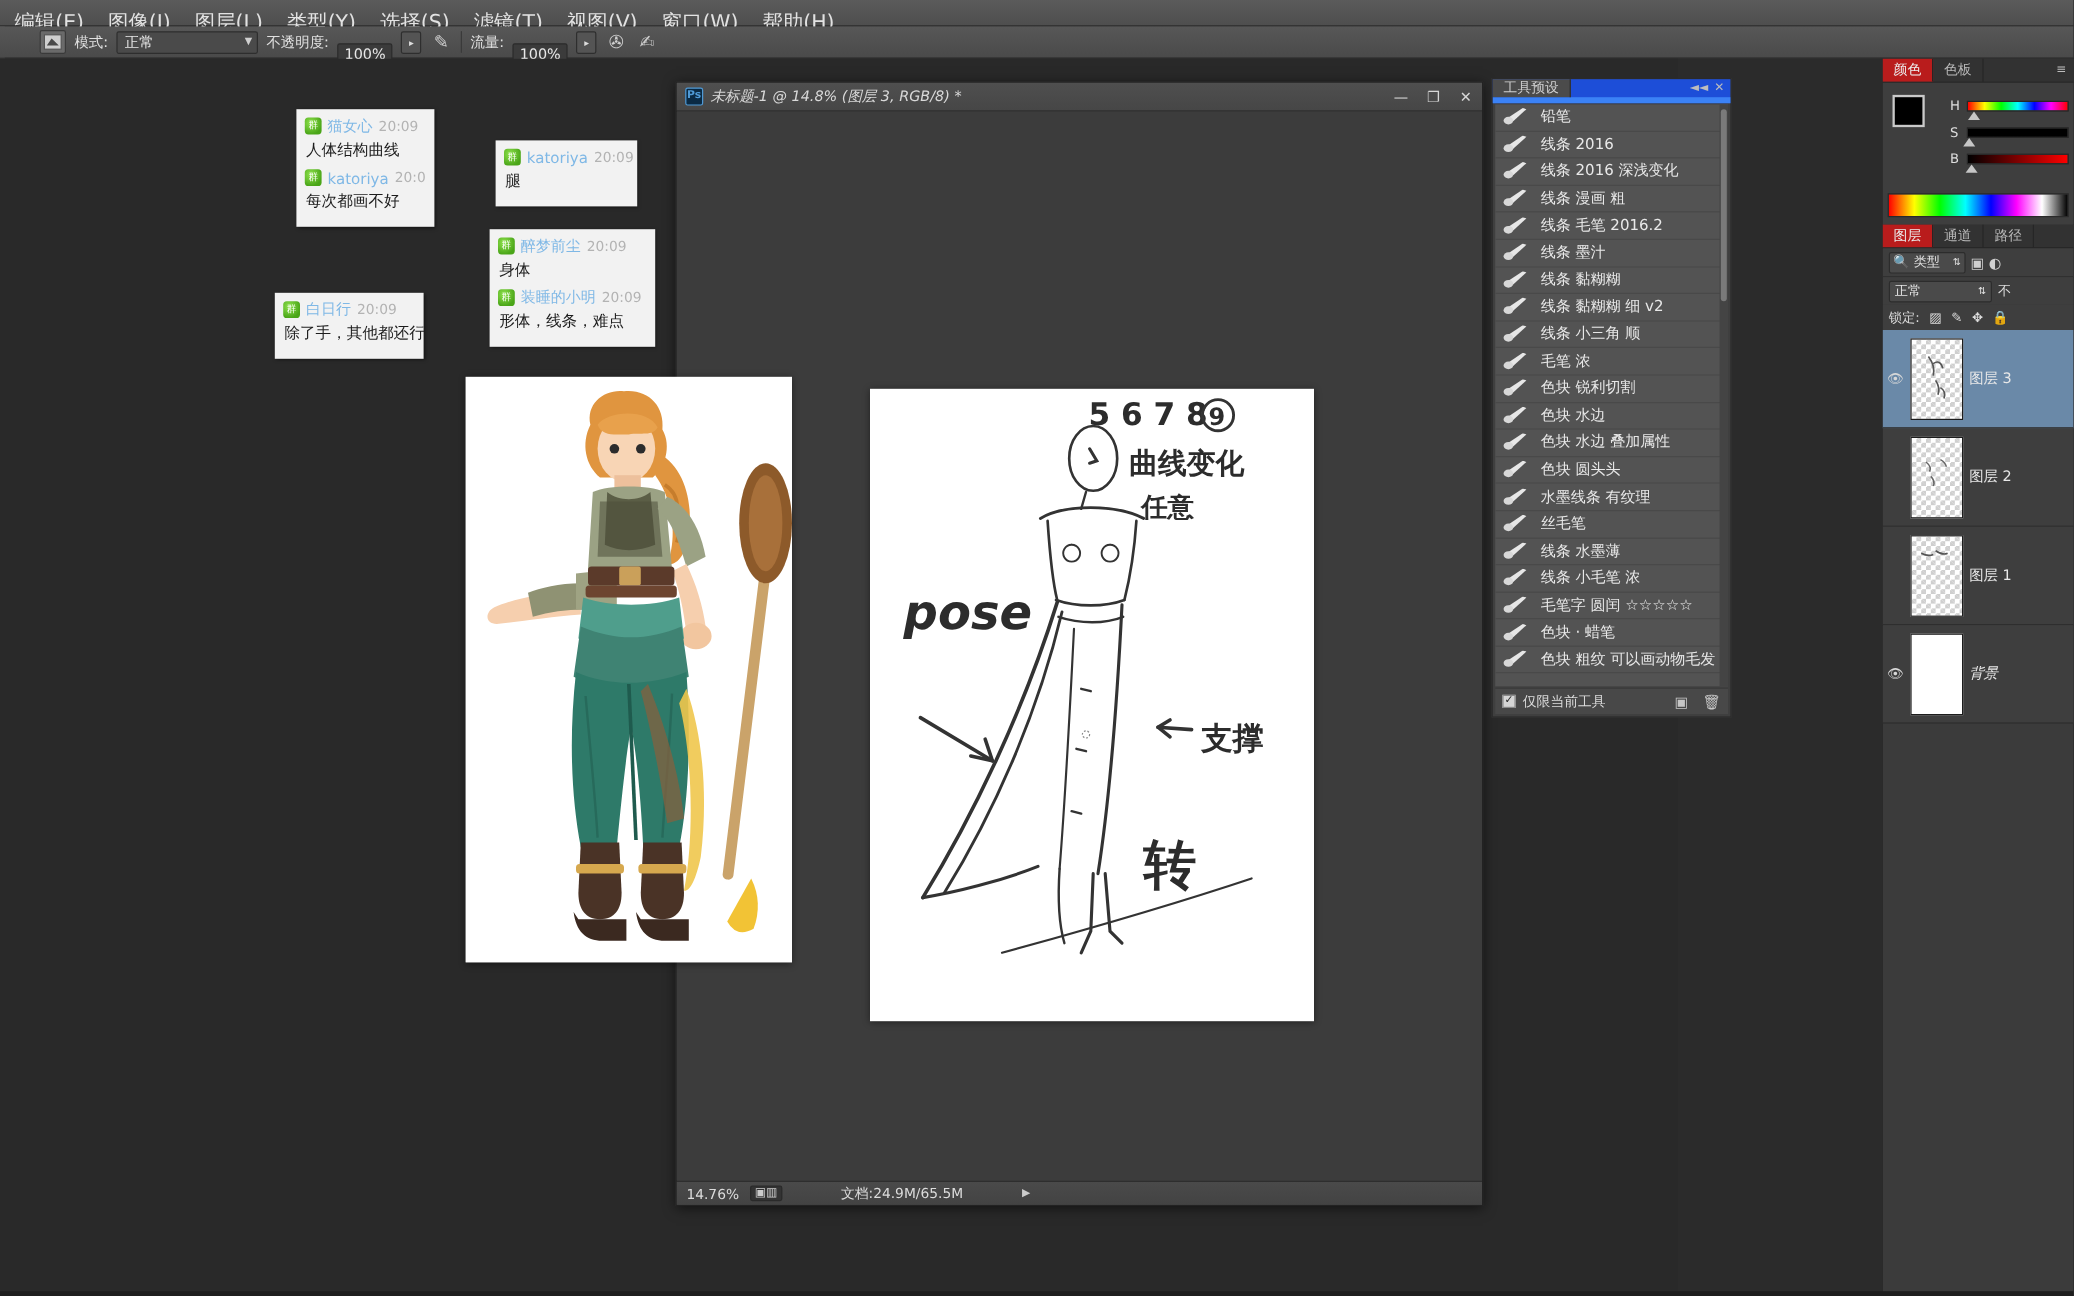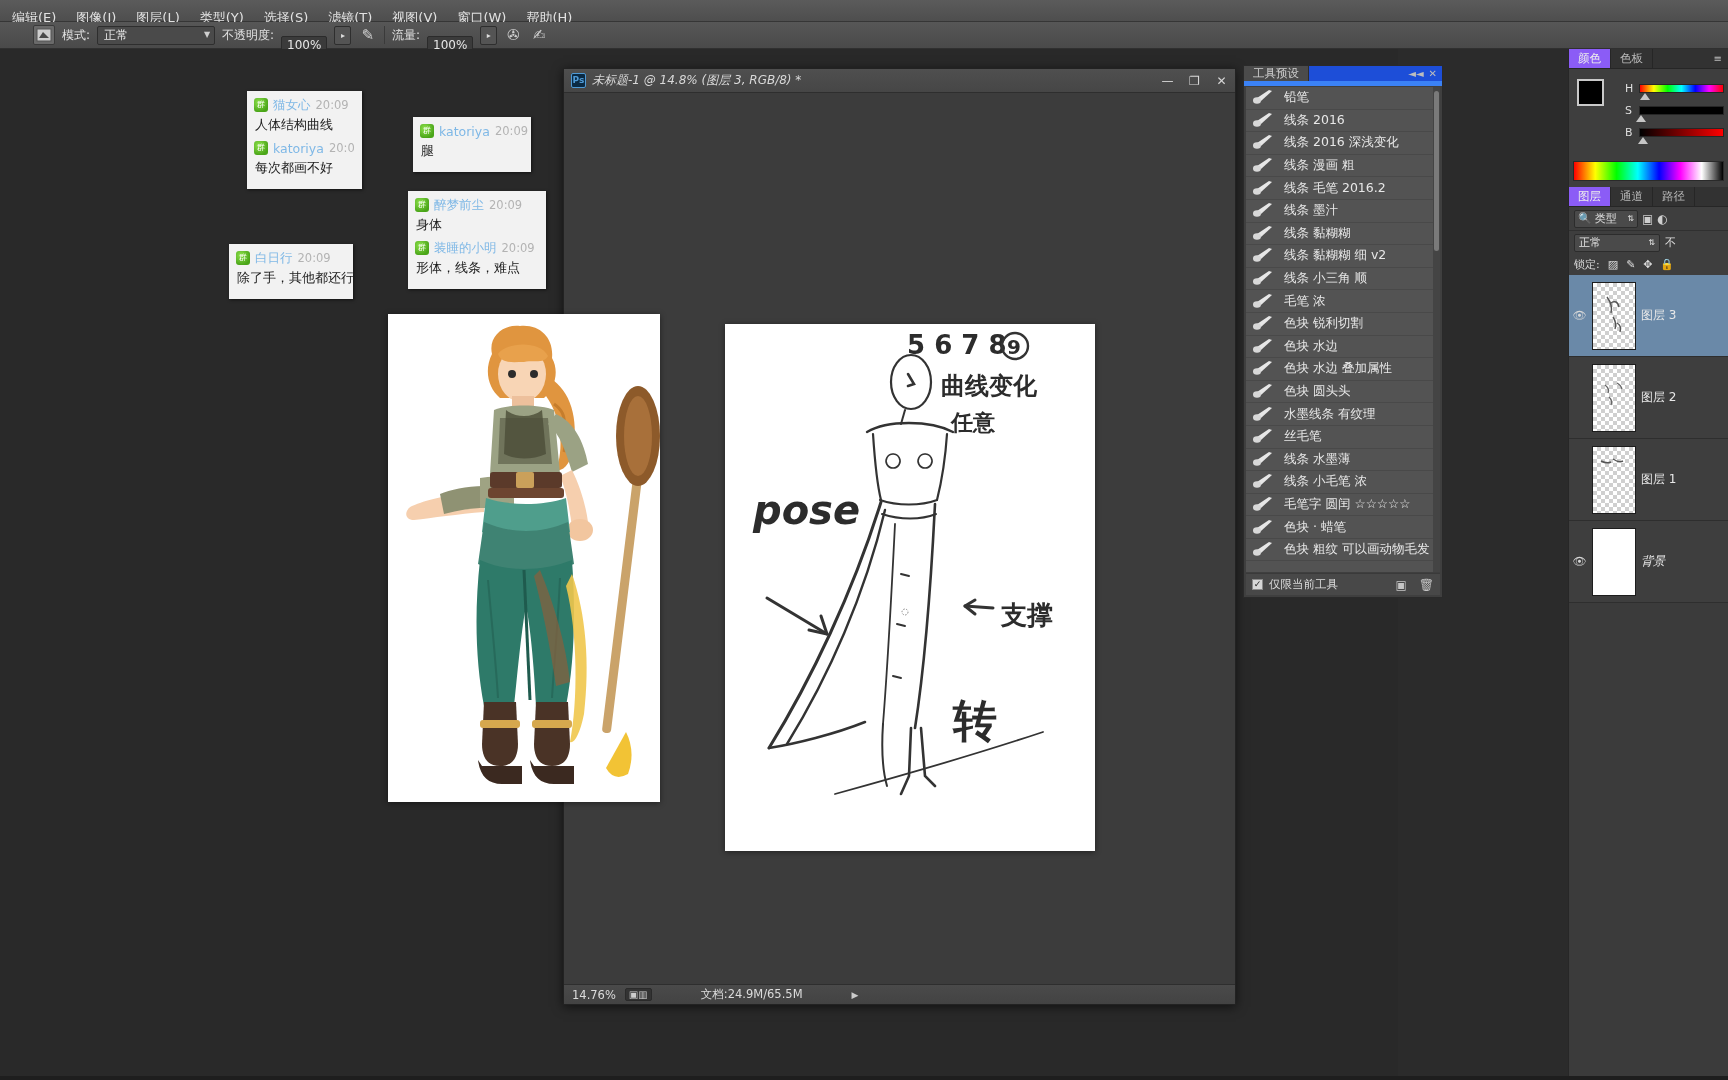--- a/index.html
+++ b/index.html
@@ -12,21 +12,21 @@
   #app { position: relative; width: 1728px; height: 1080px; }
 
   
   .menubar {
     position: absolute; left: 0; top: 0; width: 1728px; height: 22px;
     background: linear-gradient(#5b5b5b, #4e4e4e);
     display: flex; align-items: center; padding-left: 2px;
     border-bottom: 1px solid #363636;
   }
   .menubar .mi {
-    font-size: 13px; color: #e2e2e2; padding: 2px 10px; white-space: nowrap; margin-top: 15px;
+    font-size: 17px; color: #e2e2e2; padding: 2px 10px; white-space: nowrap; margin-top: 15px;
   }
 
   
   .optionsbar {
     position: absolute; left: 0; top: 22px; width: 1728px; height: 27px;
     background: linear-gradient(#575757, #4a4a4a);
     border-bottom: 1px solid #303030;
     display: flex; align-items: center; gap: 7px; padding-left: 4px;
   }
   .opt-lbl { font-size: 12px; color: #e0e0e0; white-space: nowrap; }
@@ -183,21 +183,21 @@
     background: #3b3b3b; border-left: 1px solid #272727;
   }
   .dock-tabs {
     height: 20px; background: #323232; display: flex; align-items: stretch;
     border-bottom: 1px solid #262626;
   }
   .dock-tab {
     font-size: 11.5px; color: #b8b8b8; padding: 0 9px;
     display: flex; align-items: center; border-right: 1px solid #262626;
   }
-  .dock-tab.active { background: #8b5cf6; color: #ececec; }
+  .dock-tab.active { background: #b91c1c; color: #ececec; }
   .color-body { height: 118px; background: #3e3e3e; position: relative; padding: 8px 6px; }
   .swatches { position: absolute; left: 8px; top: 10px; width: 42px; height: 42px; }
   .sw-fg {
     position: absolute; left: 0; top: 0; width: 27px; height: 27px;
     background: #000; border: 2px solid #c9c9c9;
   }
   .sw-bg {
     position: absolute; left: 14px; top: 14px; width: 27px; height: 27px;
     background: #c8c8c8; border: 2px solid #8e8e8e; z-index: -1;
   }

